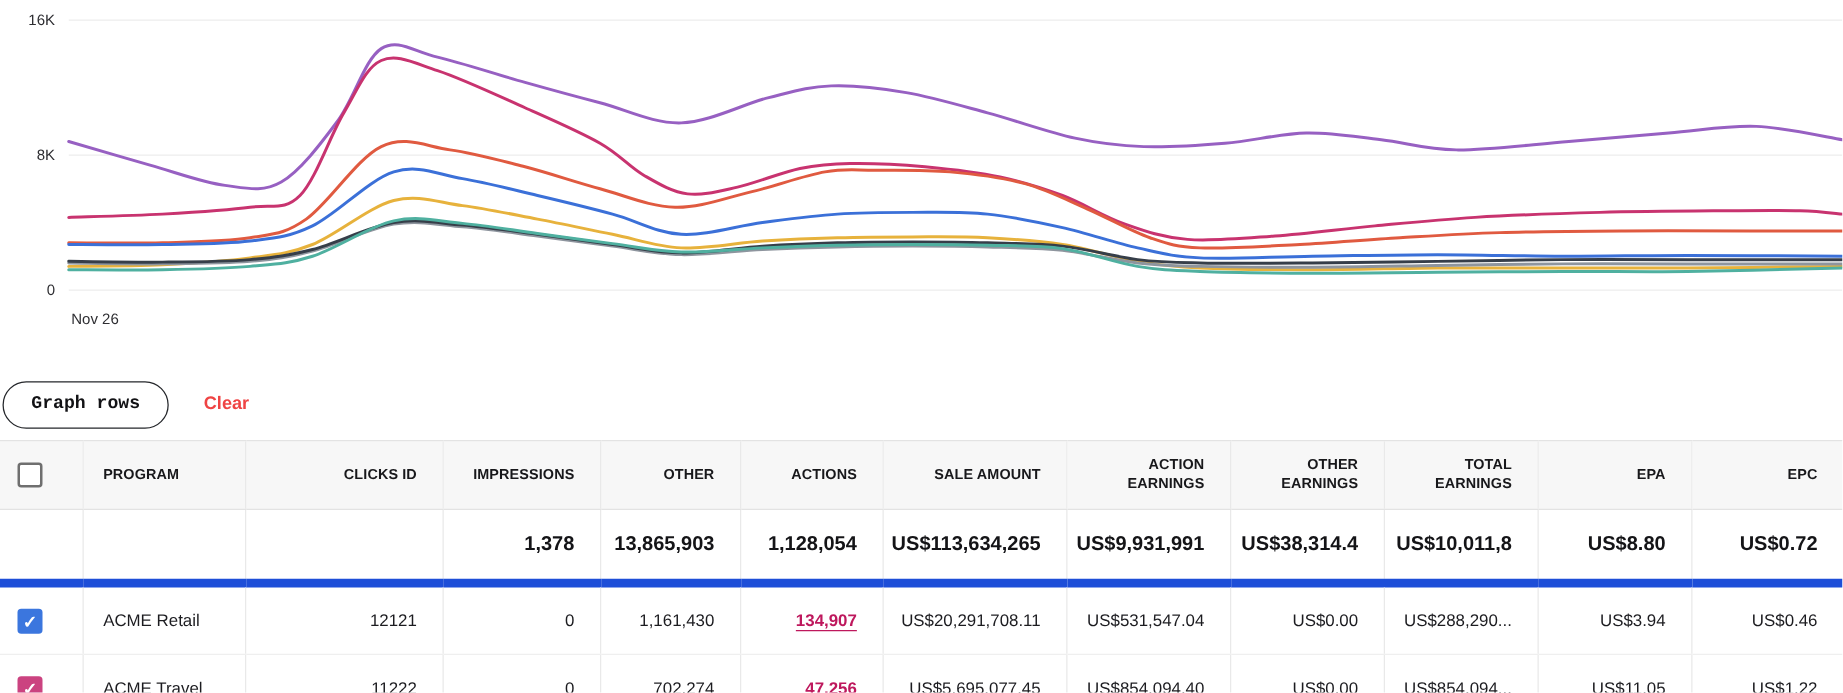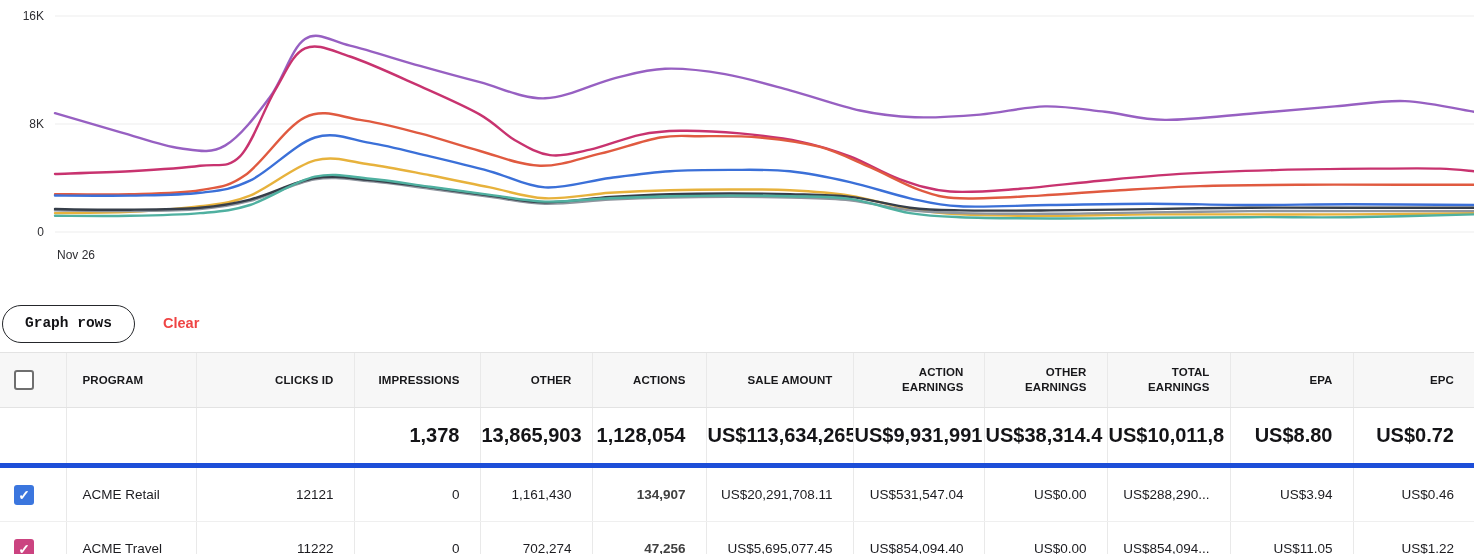--- a/index.html
+++ b/index.html
@@ -26,39 +26,39 @@
   table{border-collapse:collapse;table-layout:fixed;width:1474px;background:#fff;}
   th,td{overflow:hidden;white-space:normal;vertical-align:middle;}
   th+th,td+td{border-left:1px solid #e9e9e9;}
   thead th{
     background:#f7f7f7;height:52px;
     font-size:11.5px;font-weight:700;color:#18181b;line-height:1.3;
     border-top:1px solid #e3e3e3;border-bottom:1px solid #e3e3e3;
     letter-spacing:.1px;
   }
   tr.totals-row td{
-    height:53px;font-size:20px;font-weight:700;color:#141417;
-    border-bottom:5px solid #1d4ed8;background:#fff;white-space:nowrap;
+    height:53px;font-size:16px;font-weight:700;color:#141417;
+    border-bottom:7px solid #1d4ed8;background:#fff;white-space:nowrap;
   }
   tr.data-row td{
     height:51px;font-size:13.5px;color:#1c1c20;
     border-bottom:1px solid #efefef;background:#fff;white-space:nowrap;
   }
   .num{text-align:right;padding-right:20px;}
   .txt{text-align:left;padding-left:16px;}
   .col-check{text-align:left;padding-left:14px;}
   .cb{
     width:20px;height:20px;border-radius:3px;box-sizing:border-box;
     display:flex;align-items:center;justify-content:center;cursor:pointer;
   }
   .cb-empty{border:2px solid #6f6f6f;background:#fff;}
   .cb-checked{border:none;color:#fff;font-size:14px;font-weight:700;line-height:1;}
   .actions-link{
-    font-weight:700;text-underline-offset:3px;
-    color:#404040;cursor:pointer;
+    font-weight:700;text-decoration:underline;text-underline-offset:3px;
+    color:#be185d;cursor:pointer;
   }
 </style>
 </head>
 <body>
 
 <div class="chart-wrap">
   <svg id="chart-svg" width="1474" height="285">
       <line x1="55" y1="232" x2="1474" y2="232" stroke="#ededed" stroke-width="1"></line>
       <text x="44" y="236" text-anchor="end" font-size="12" fill="#2e2e32" font-family="Liberation Sans, sans-serif">0</text>
       <line x1="55" y1="124" x2="1474" y2="124" stroke="#ededed" stroke-width="1"></line>

